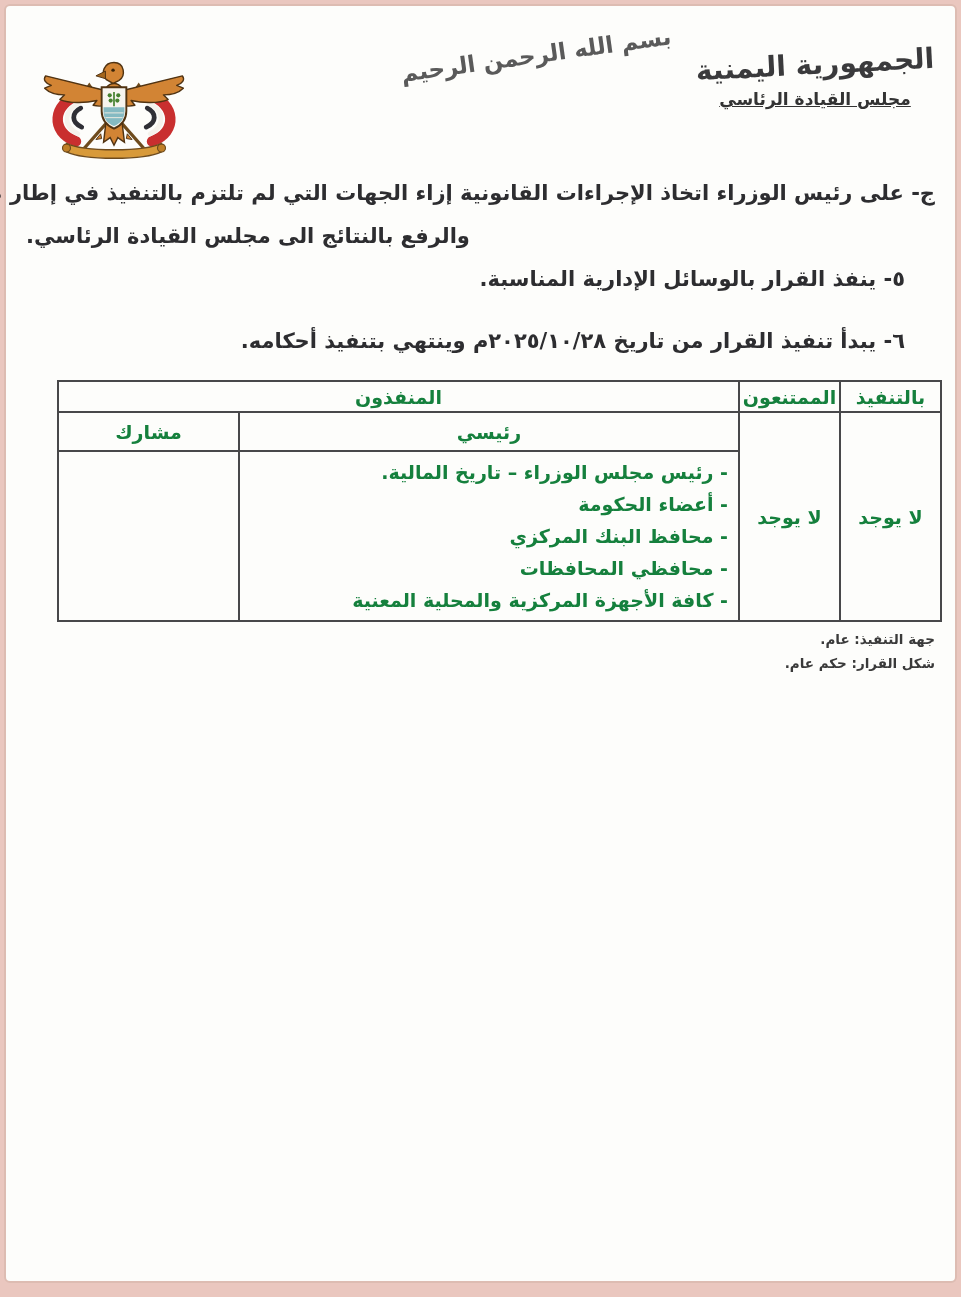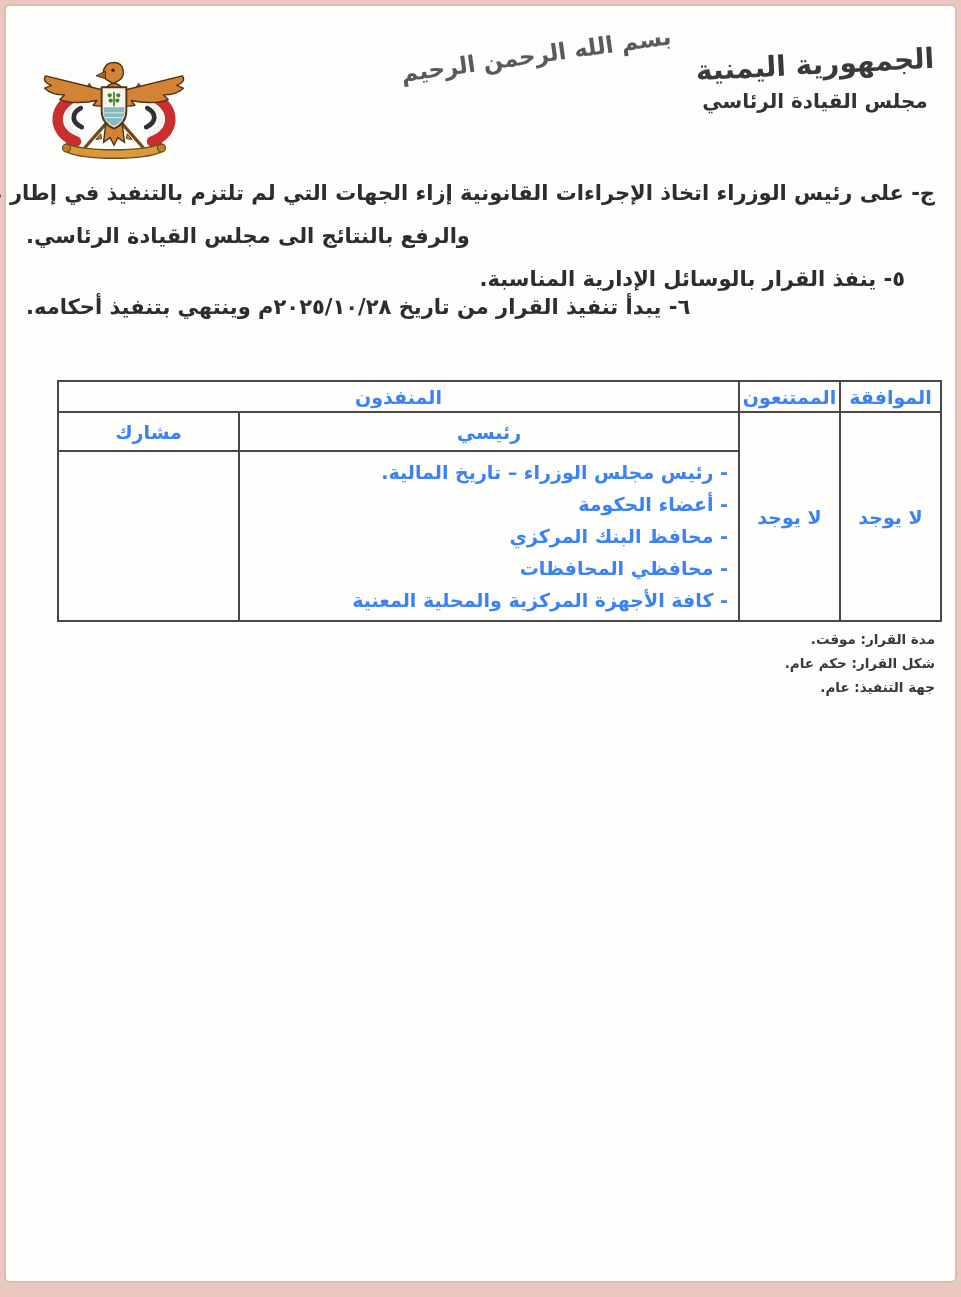--- a/index.html
+++ b/index.html
@@ -19,33 +19,33 @@
   .basmala{
     left:385px;top:36px;width:290px;text-align:center;
     font-size:23px;font-weight:bold;color:#5a5a5a;
     transform:rotate(-8deg);letter-spacing:1px;
   }
   .org-block{right:15px;top:42px;width:250px;text-align:center;}
   .republic-title{
     font-size:28px;font-weight:bold;color:#3a3a3c;
     transform:rotate(-3deg);white-space:nowrap;
   }
-  .council-title{font-size:20px;font-weight:bold;color:#333;margin-top:8px;}
+  .council-title{font-size:17px;font-weight:bold;color:#333;margin-top:8px;text-decoration:underline;}
   
   .clause{font-size:21px;font-weight:bold;line-height:30px;white-space:nowrap;}
   .clause-j1{top:172px;right:20px;left:20px;text-align:right;}
   .clause-j2{top:215px;right:80px;left:20px;text-align:left;}
   .clause-5{top:258px;right:50px;left:20px;text-align:right;}
-  .clause-6{top:286px;right:50px;left:20px;text-align:left;}
+  .clause-6{top:320px;right:50px;left:20px;text-align:right;}
   
   .decision-table{
     top:374px;left:51px;border-collapse:collapse;table-layout:fixed;
   }
   .decision-table td,.decision-table th{
-    border:2px solid #48484a;font-weight:bold;color:#3b82f6;
+    border:2px solid #48484a;font-weight:bold;color:#15803d;
     text-align:center;vertical-align:middle;padding:0;
   }
   .decision-table th{font-size:19px;}
   .col-reserved{width:99px;}
   .col-abstain{width:99px;margin-left:34px;}
   .col-primary{width:498px;}
   .col-partner{width:179px;}
   .row-head{height:31px;}
   .row-subhead{height:39px;}
   .row-body{height:168px;}
@@ -133,21 +133,21 @@
   </div>
 
   <div class="abs clause clause-j1">ج-  على رئيس الوزراء اتخاذ الإجراءات القانونية إزاء الجهات التي لم تلتزم بالتنفيذ في إطار صـــلاحيته</div>
   <div class="abs clause clause-j2">والرفع بالنتائج الى مجلس القيادة الرئاسي.</div>
   <div class="abs clause clause-5">٥-  ينفذ القرار بالوسائل الإدارية المناسبة.</div>
   <div class="abs clause clause-6">٦-  يبدأ تنفيذ القرار من تاريخ ٢٠٢٥/١٠/٢٨م وينتهي بتنفيذ أحكامه.</div>
 
   <table class="abs decision-table" dir="rtl">
     <tbody>
         <tr class="row-head">
-      <th class="col-reserved">الموافقة</th>
+      <th class="col-reserved">بالتنفيذ</th>
       <th class="col-abstain">الممتنعون</th>
       <th colspan="2">المنفذون</th>
     </tr>
     <tr class="row-subhead">
       <td rowspan="2" class="novalue">لا يوجد</td>
       <td rowspan="2" class="novalue">لا يوجد</td>
       <th class="col-primary">رئيسي</th>
       <th class="col-partner">مشارك</th>
     </tr>
     <tr class="row-body">
@@ -159,18 +159,17 @@
           <div class="exec-item">محافظي المحافظات</div>
           <div class="exec-item">كافة الأجهزة المركزية والمحلية المعنية</div>
         </div>
       </td>
       <td></td>
     </tr>
   </tbody>
     </table>
 
   <div class="abs notes">
-    <div class="note-line">مدة القرار: موقت.</div>
+    <div class="note-line">جهة التنفيذ: عام.</div>
     <div class="note-line">شكل القرار: حكم عام.</div>
-    <div class="note-line">جهة التنفيذ: عام.</div>
   </div>
 
 </div>
 
 </body></html>

